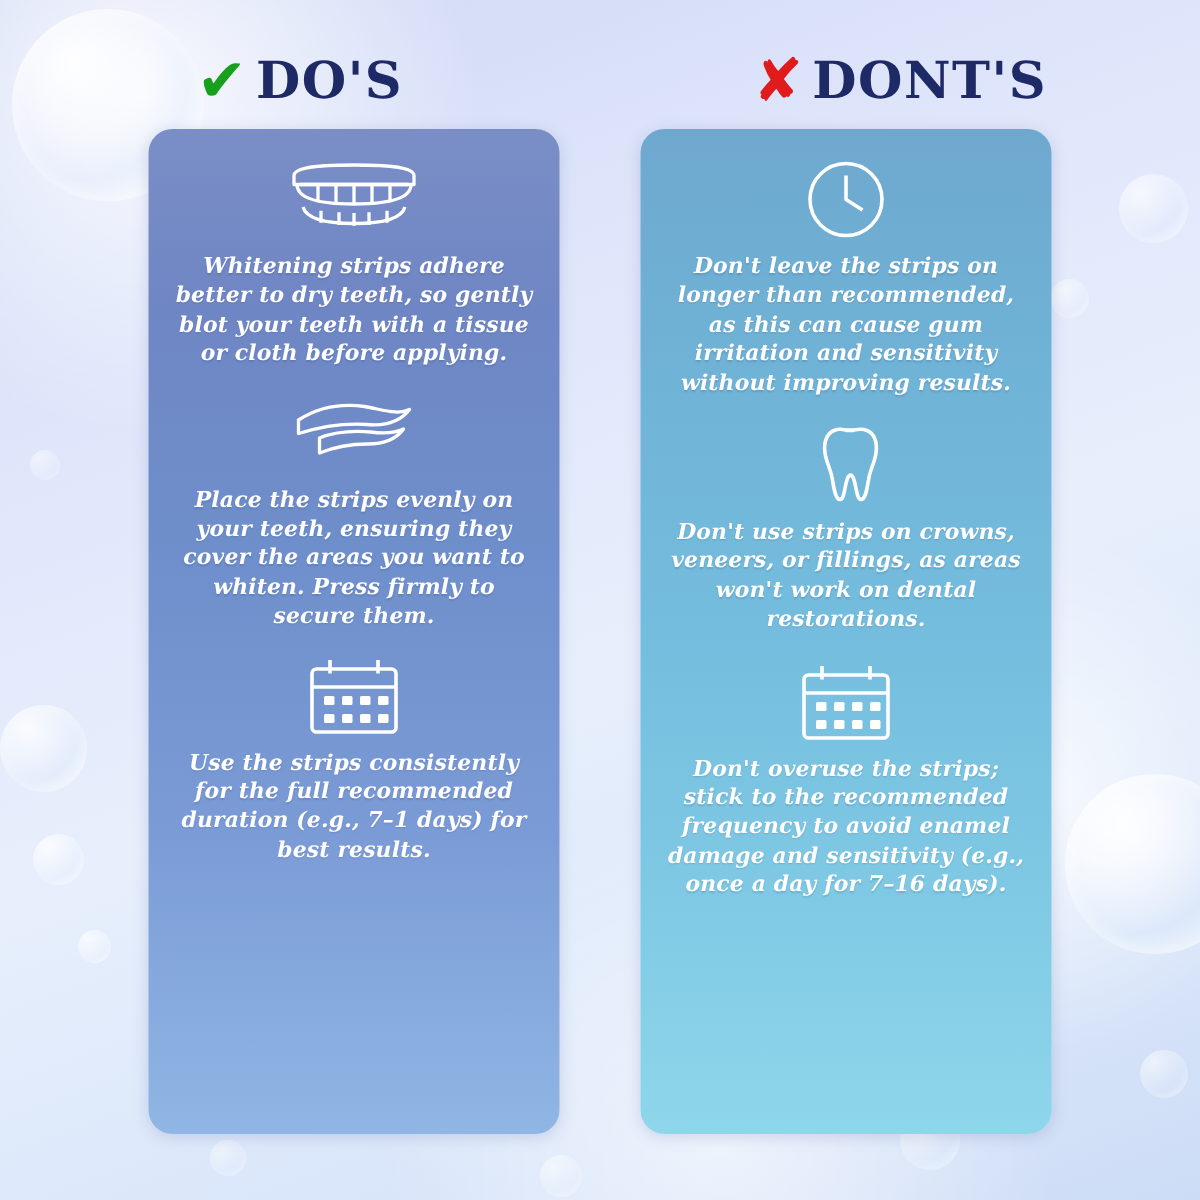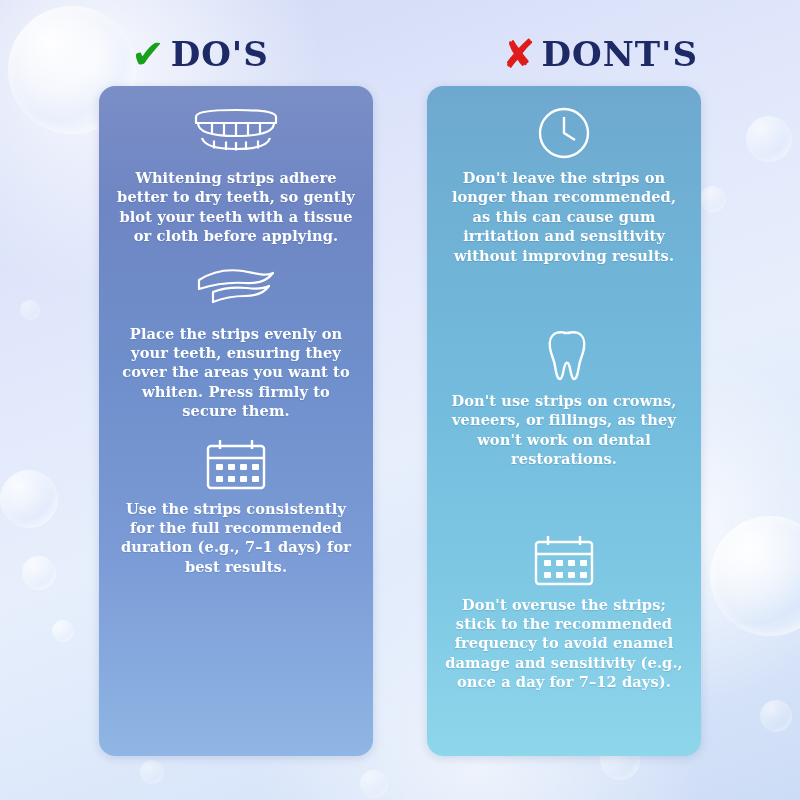--- a/index.html
+++ b/index.html
@@ -101,21 +101,20 @@
     display: flex;
     flex-direction: column;
     align-items: center;
     box-shadow: 0 2px 10px rgba(60,80,140,0.18);
   }
   .panel-dos {
     background: linear-gradient(180deg, #7a8ec6 0%, #6f86c4 18%, #6e8fcb 42%, #7b9bd6 70%, #8fb6e4 100%);
   }
   .panel-donts {
     background: linear-gradient(180deg, #6fa8cf 0%, #6fb2d6 22%, #74bcdd 48%, #7ec8e4 74%, #8ed6ea 100%);
-    gap: 46px;
   }
   .item {
     width: 100%;
     display: flex;
     flex-direction: column;
     align-items: center;
     margin-bottom: 6px;
   }
   .icon-wrap {
     height: 58px;
@@ -127,20 +126,21 @@
   .item-text {
     text-align: center;
     font-family: "DejaVu Serif", serif;
     font-weight: bold;
     font-size: 14.6px;
     line-height: 1.33;
     color: #ffffff;
     letter-spacing: .1px;
     padding: 0 2px;
     text-shadow: 0 1px 1px rgba(40,60,110,0.18);
+    font-style: italic;
   }
   .panel-dos .item { margin-bottom: 14px; }
   .panel-donts .item { margin-bottom: 16px; }
   .panel-dos .item:last-child,
   .panel-donts .item:last-child { margin-bottom: 0; }
   svg { display: block; }
 </style>
 </head>
 <body>
 
@@ -236,39 +236,39 @@
         <div class="item-text">Don't leave the strips on longer than recommended, as this can cause gum irritation and sensitivity without improving results.</div>
       </div>
 
 
       <div class="item">
         <div class="icon-wrap">
           <svg width="48" height="56" viewBox="0 0 48 56" fill="none" stroke="#ffffff" stroke-width="2.4" stroke-linejoin="round">
             <path d="M24 5c7 0 9-2 14 0 5 2 7 8 6 15-1 7-4 11-5 18-1 6-2 13-5 13s-3-9-5-14c-1-3-3-3-4 0-2 5-2 14-5 14s-4-7-5-13c-1-7-4-11-5-18-1-7 1-13 6-15 5-2 6 0 13 0z"></path>
           </svg>
         </div>
-        <div class="item-text">Don't use strips on crowns, veneers, or fillings, as they won't work on dental restorations.</div>
+        <div class="item-text">Don't use strips on crowns, veneers, or fillings, as areas won't work on dental restorations.</div>
       </div>
 
       <div class="item">
         <div class="icon-wrap">
           <svg width="64" height="56" viewBox="0 0 64 56" fill="none" stroke="#ffffff" stroke-width="2.4" stroke-linejoin="round">
             <rect x="4" y="10" width="56" height="42" rx="3"></rect>
             <path d="M4 22h56"></path>
             <path d="M16 4v9M48 4v9"></path>
             <g fill="#ffffff" stroke="none">
               <rect x="12" y="28" width="7" height="6" rx="1"></rect>
               <rect x="24" y="28" width="7" height="6" rx="1"></rect>
               <rect x="36" y="28" width="7" height="6" rx="1"></rect>
               <rect x="48" y="28" width="7" height="6" rx="1"></rect>
               <rect x="12" y="40" width="7" height="6" rx="1"></rect>
               <rect x="24" y="40" width="7" height="6" rx="1"></rect>
               <rect x="36" y="40" width="7" height="6" rx="1"></rect>
               <rect x="48" y="40" width="7" height="6" rx="1"></rect>
             </g>
           </svg>
         </div>
-        <div class="item-text">Don't overuse the strips; stick to the recommended frequency to avoid enamel damage and sensitivity (e.g., once a day for 7–12 days).</div>
+        <div class="item-text">Don't overuse the strips; stick to the recommended frequency to avoid enamel damage and sensitivity (e.g., once a day for 7–16 days).</div>
       </div>
 
     </div>
   </div>
 </div>
 
 </body></html>

